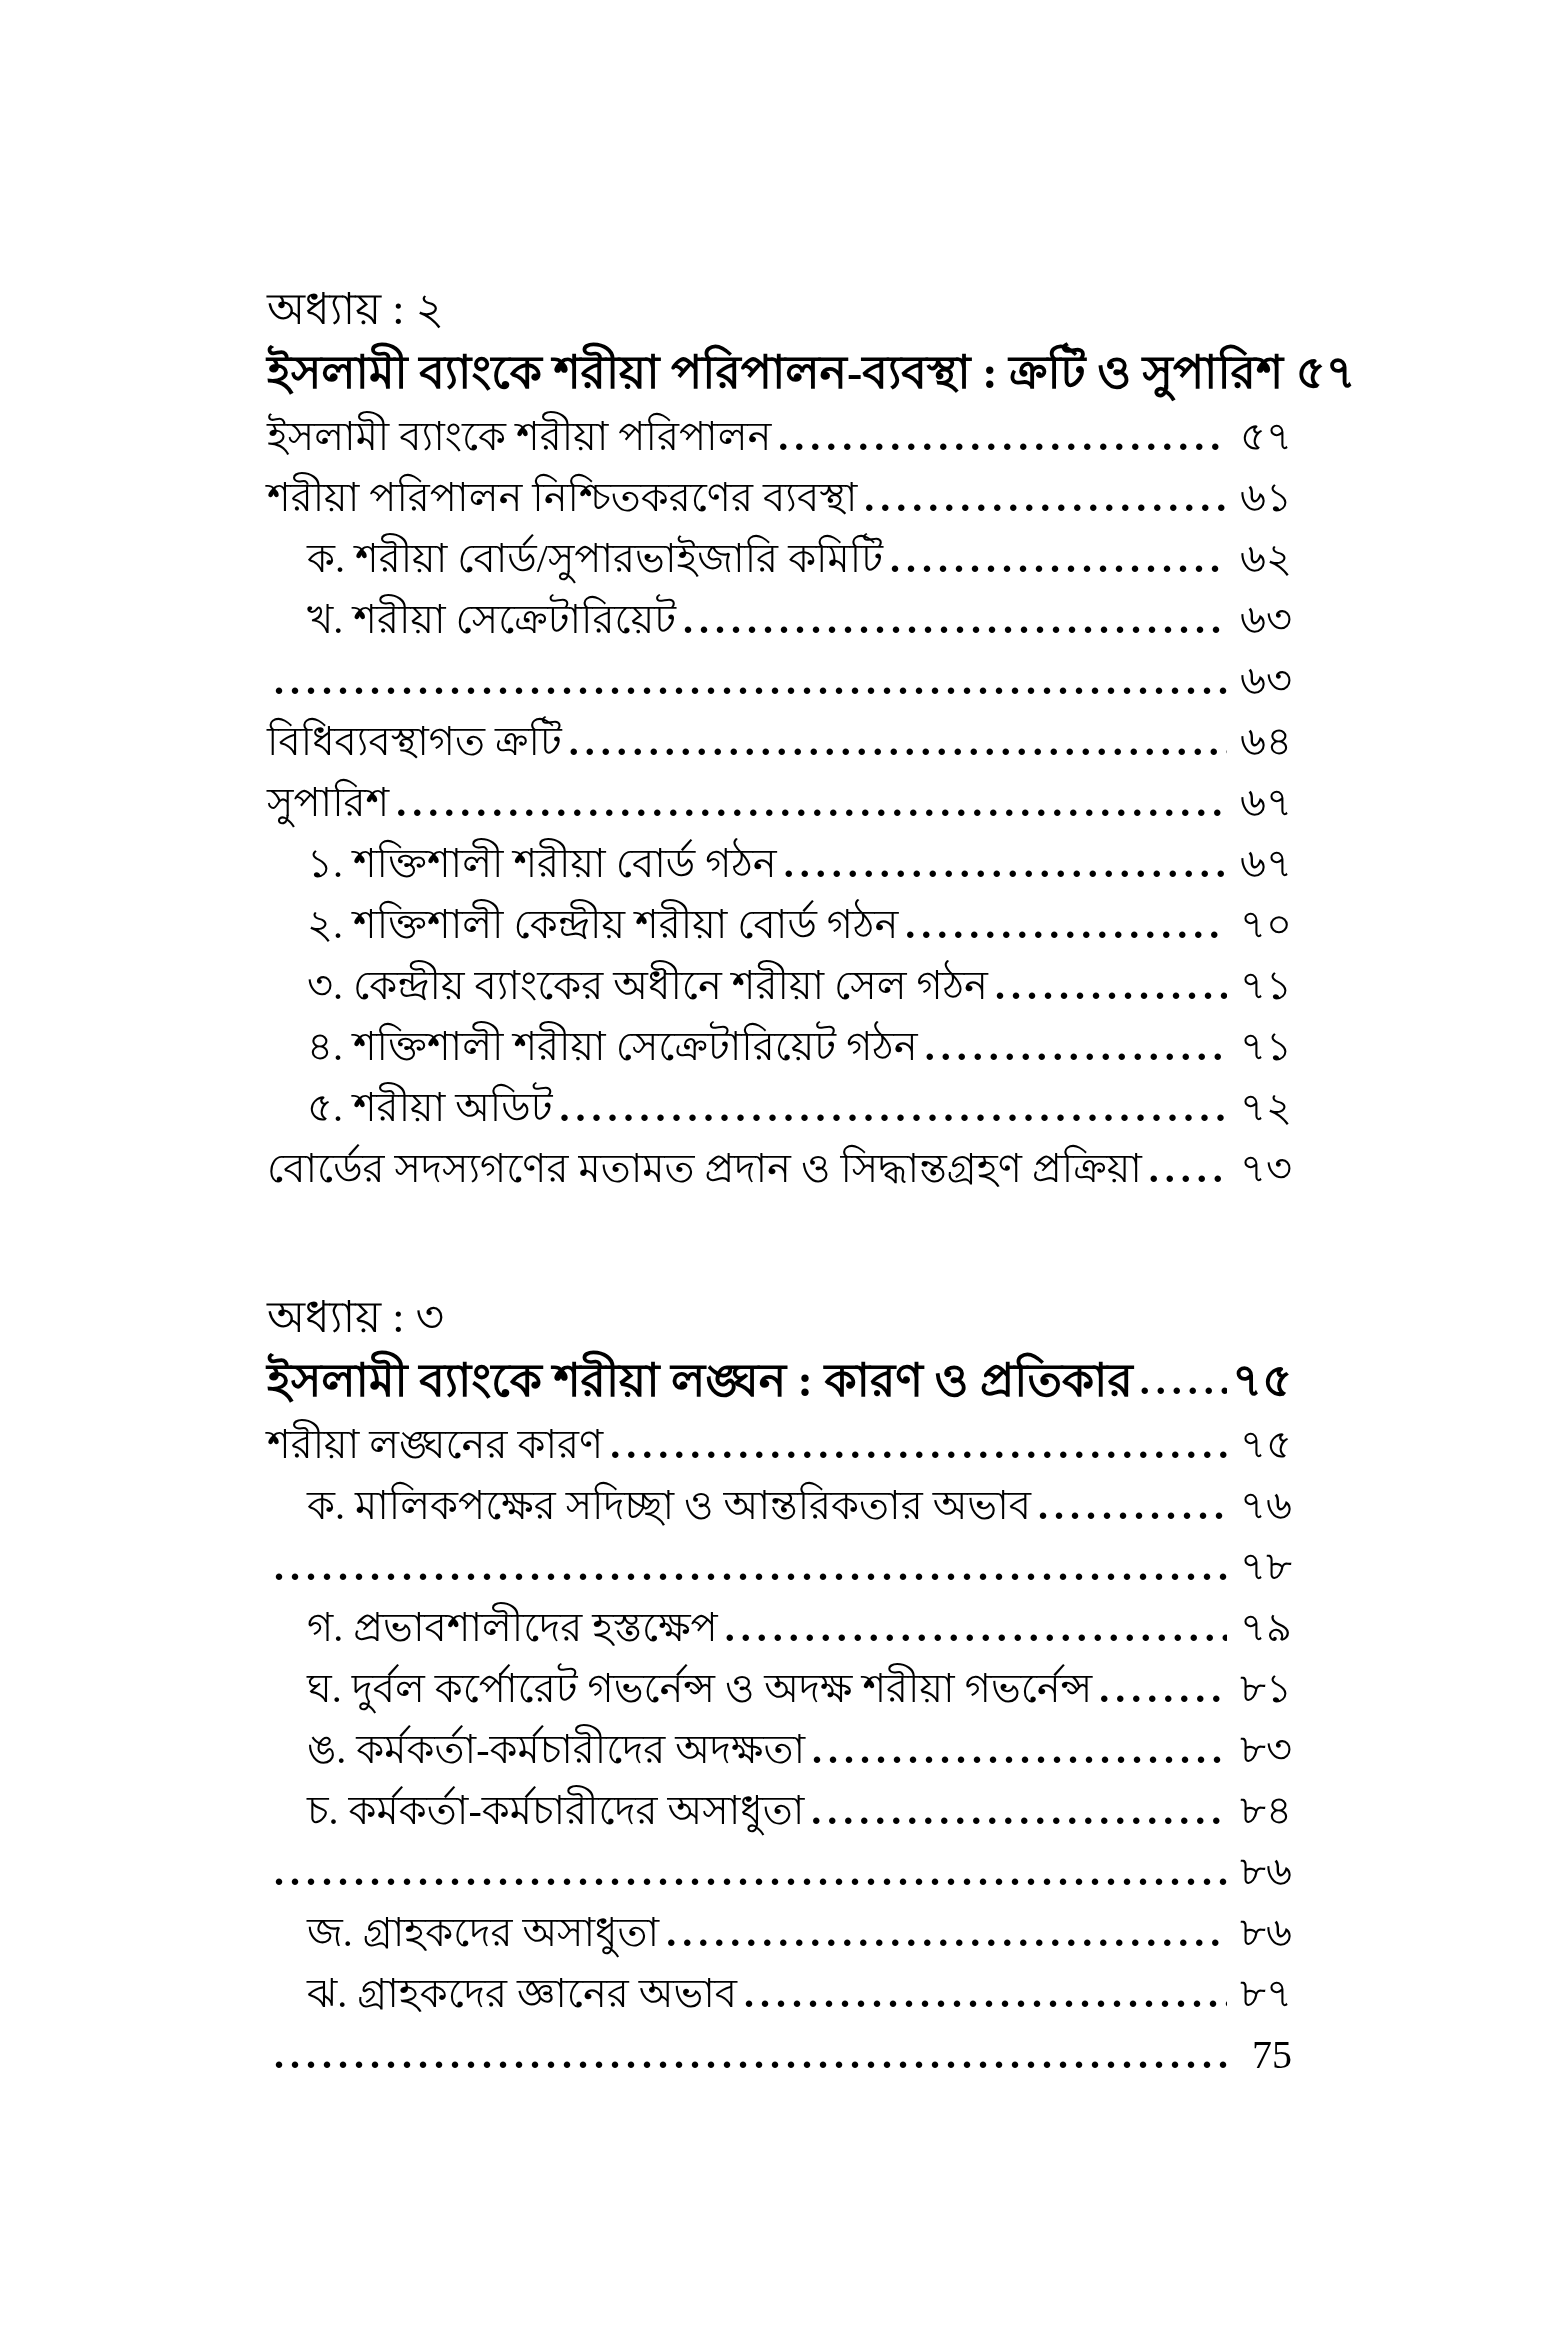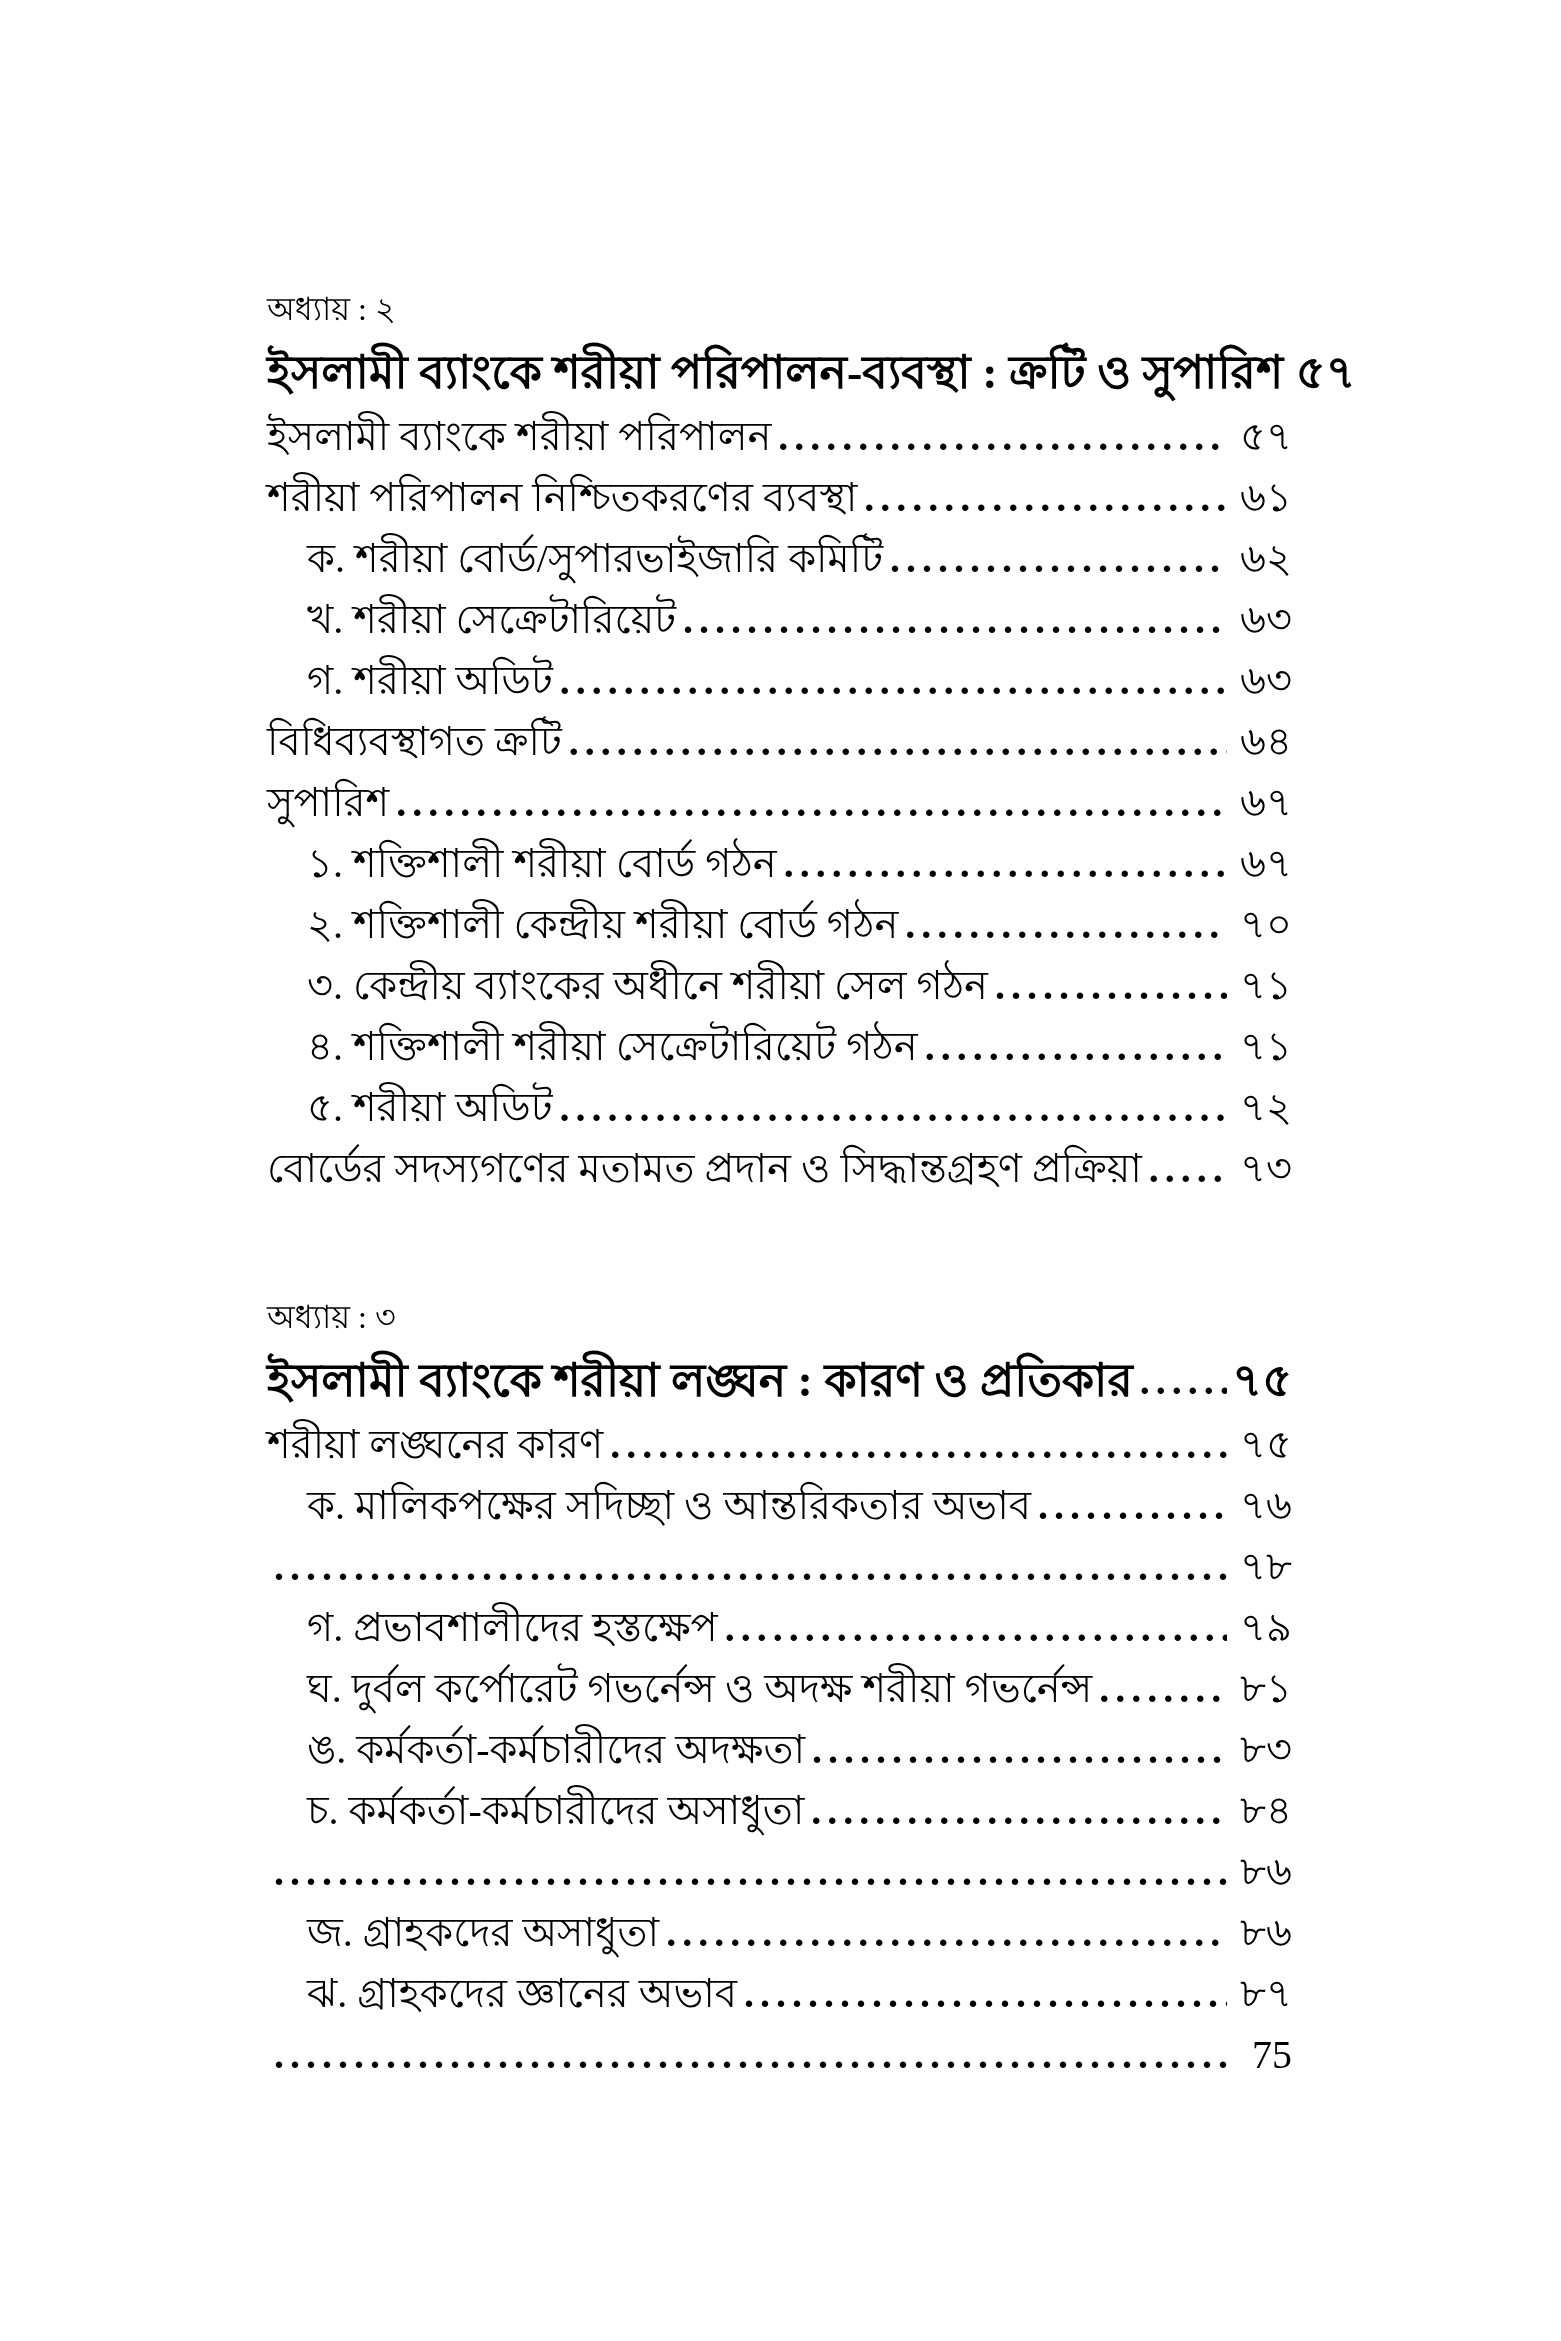--- a/index.html
+++ b/index.html
@@ -17,21 +17,21 @@
   .toc {
     position: absolute;
     left: 267px;
     top: 279px;
     width: 1025px;
   }
   .section + .section {
     margin-top: 88px;
   }
   .chapter-label {
-    font-size: 32px;
+    font-size: 44px;
     line-height: 61px;
     white-space: nowrap;
   }
   .row {
     display: flex;
     align-items: flex-end;
     line-height: 61px;
     font-size: 40px;
   }
   .row.title-row {
@@ -92,21 +92,20 @@
     <span class="pagenum">৬২</span>
   </div>
 
   <div class="row indent">
     <span class="label">খ. শরীয়া সেক্রেটারিয়েট</span>
     <span class="dots" aria-hidden="true">................................................................................................................................................................</span>
     <span class="pagenum">৬৩</span>
   </div>
 
   <div class="row indent">
-    <span class="label">গ. শরীয়া অডিট</span>
     <span class="dots" aria-hidden="true">................................................................................................................................................................</span>
     <span class="pagenum">৬৩</span>
   </div>
 
   <div class="row">
     <span class="label">বিধিব্যবস্থাগত ক্রটি</span>
     <span class="dots" aria-hidden="true">................................................................................................................................................................</span>
     <span class="pagenum">৬৪</span>
   </div>
 

